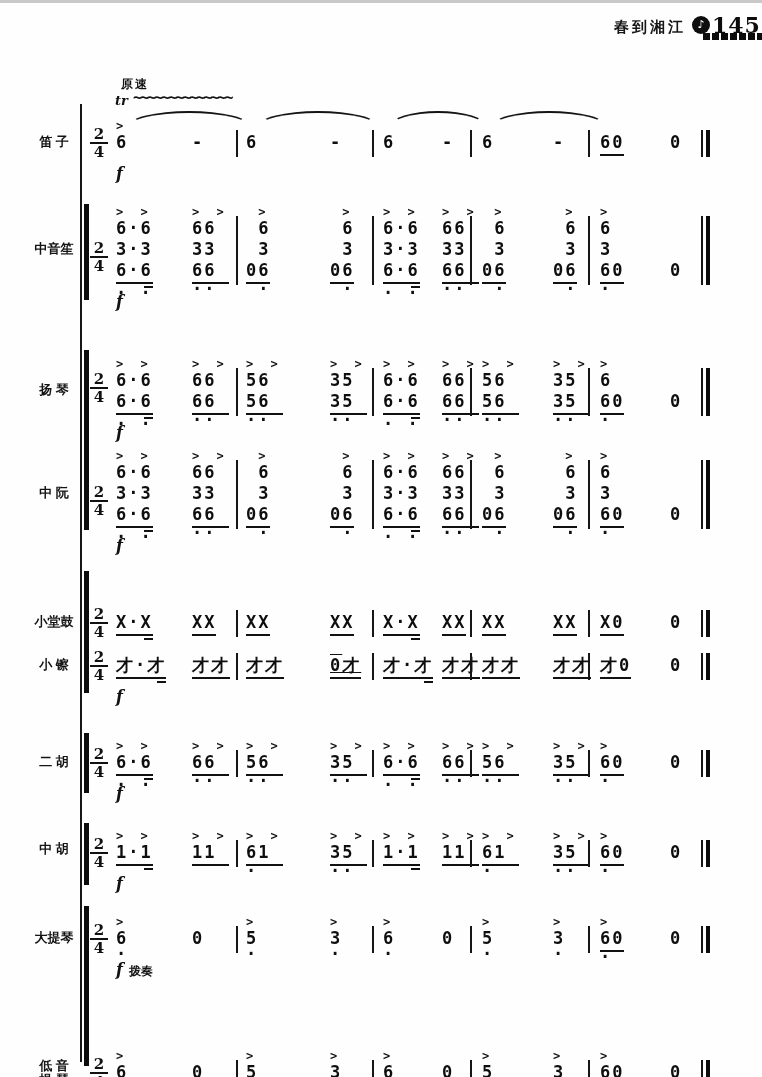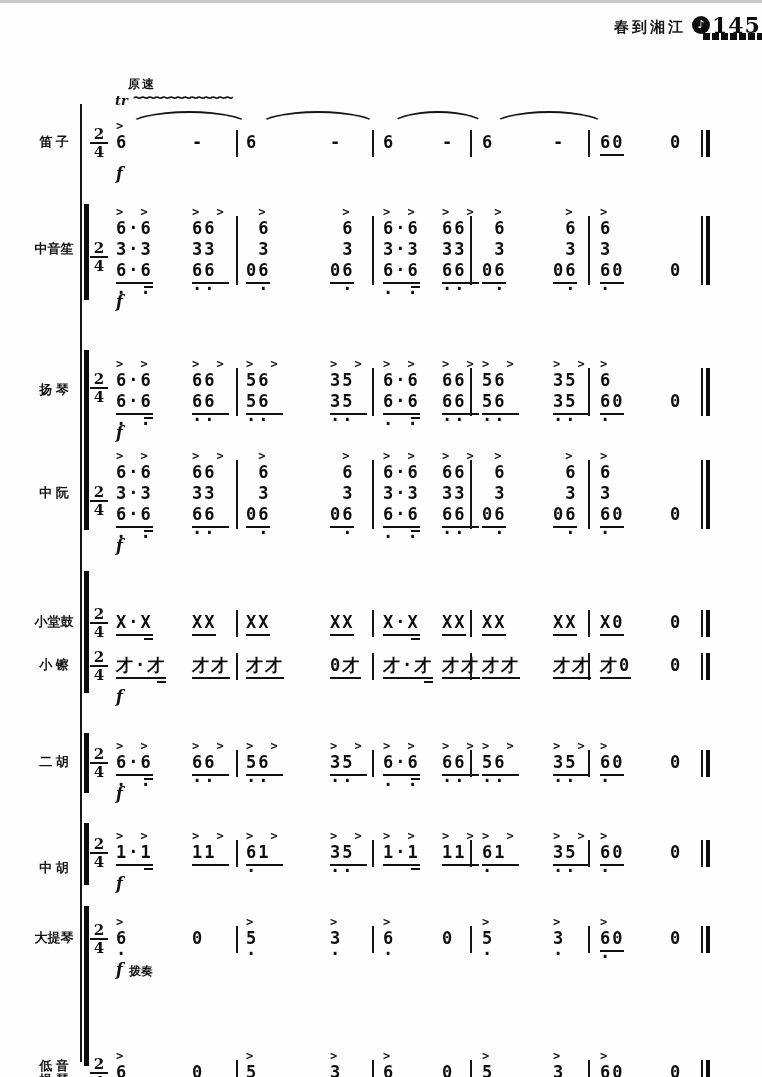--- a/index.html
+++ b/index.html
@@ -31,21 +31,21 @@
        white-space:pre;color:#0e0e0e;}
   .ul{border-bottom:2px solid #111;width:100%;margin-top:1px;}
   .ul2{border-bottom:2px solid #111;width:9px;margin-top:2px;align-self:flex-end;}
   .dots{font:bold 17px "DejaVu Sans Mono",monospace;letter-spacing:2px;line-height:7px;height:7px;
         white-space:pre;margin-top:2px;color:#111;}
   .bl{position:absolute;width:1.5px;background:#161616;}
   .blthick{position:absolute;width:3.5px;background:#0d0d0d;}
   .dyn{position:absolute;left:116px;display:flex;gap:6px;align-items:baseline;}
   .fsym{font:bold italic 16px "DejaVu Serif",serif;color:#111;}
   .tech{font:bold 12px "Liberation Sans",sans-serif;color:#141414;}
-  .tempo{position:absolute;left:121px;top:76px;font:bold 12px "Liberation Sans",sans-serif;letter-spacing:2px;margin-left:7px;}
+  .tempo{position:absolute;left:121px;top:76px;font:bold 12px "Liberation Sans",sans-serif;letter-spacing:2px;}
   .trsym{position:absolute;left:115px;top:93px;font:bold italic 13px "DejaVu Serif",serif;}
   .wavy{position:absolute;left:133px;top:89px;font:bold 15px "DejaVu Sans Mono",monospace;
         letter-spacing:-2px;color:#141414;white-space:pre;}
   .tie{position:absolute;top:111px;height:13px;border:2px solid transparent;border-bottom:none;
        border-top-color:#141414;border-radius:50% 50% 0 0 / 100% 100% 0 0;}
 </style>
 </head>
 <body>
 
 <div id="page">
@@ -482,21 +482,21 @@
         <div class="cell" style="left: 192px;">
           <div class="acc">&nbsp;</div>
           <div class="row">才才</div>
           <div class="ul"></div>
         </div>
         <div class="cell" style="left: 246px;">
           <div class="acc">&nbsp;</div>
           <div class="row">才才</div>
           <div class="ul"></div>
         </div>
-        <div class="cell" style="left: 330px;">
+        <div class="cell" style="left: 330px; text-decoration: underline;">
           <div class="acc">&nbsp;</div>
           <div class="row">0才</div>
           <div class="ul"></div>
         </div>
         <div class="cell" style="left: 383px;">
           <div class="acc">&nbsp;</div>
           <div class="row">才·才</div>
           <div class="ul"></div>
           <div class="ul2"></div>
         </div>
@@ -605,21 +605,21 @@
         <div class="bl" style="left: 372px; top: 10px; height: 27px;"></div>
         <div class="bl" style="left: 470px; top: 10px; height: 27px;"></div>
         <div class="bl" style="left: 588px; top: 10px; height: 27px;"></div>
         <div class="bl" style="left: 701px; top: 10px; height: 27px;"></div>
         <div class="blthick" style="left: 706px; top: 10px; height: 27px;"></div>
         <div class="dyn" style="top: 44px;">
           <div class="fsym">f</div>
         </div>
       </div>
       <div class="staff" style="top: 830px;">
-        <div class="label" style="top: 31px;">中 胡</div>
+        <div class="label" style="top: 12px;">中 胡</div>
         <div class="ts" style="top: 5.5px;">
           <div>2</div>
           <div class="tbar"></div>
           <div>4</div>
         </div>
         <div class="cell" style="left: 116px;">
           <div class="acc">&gt; &gt;</div>
           <div class="row">1·1</div>
           <div class="ul"></div>
           <div class="ul2"></div>

